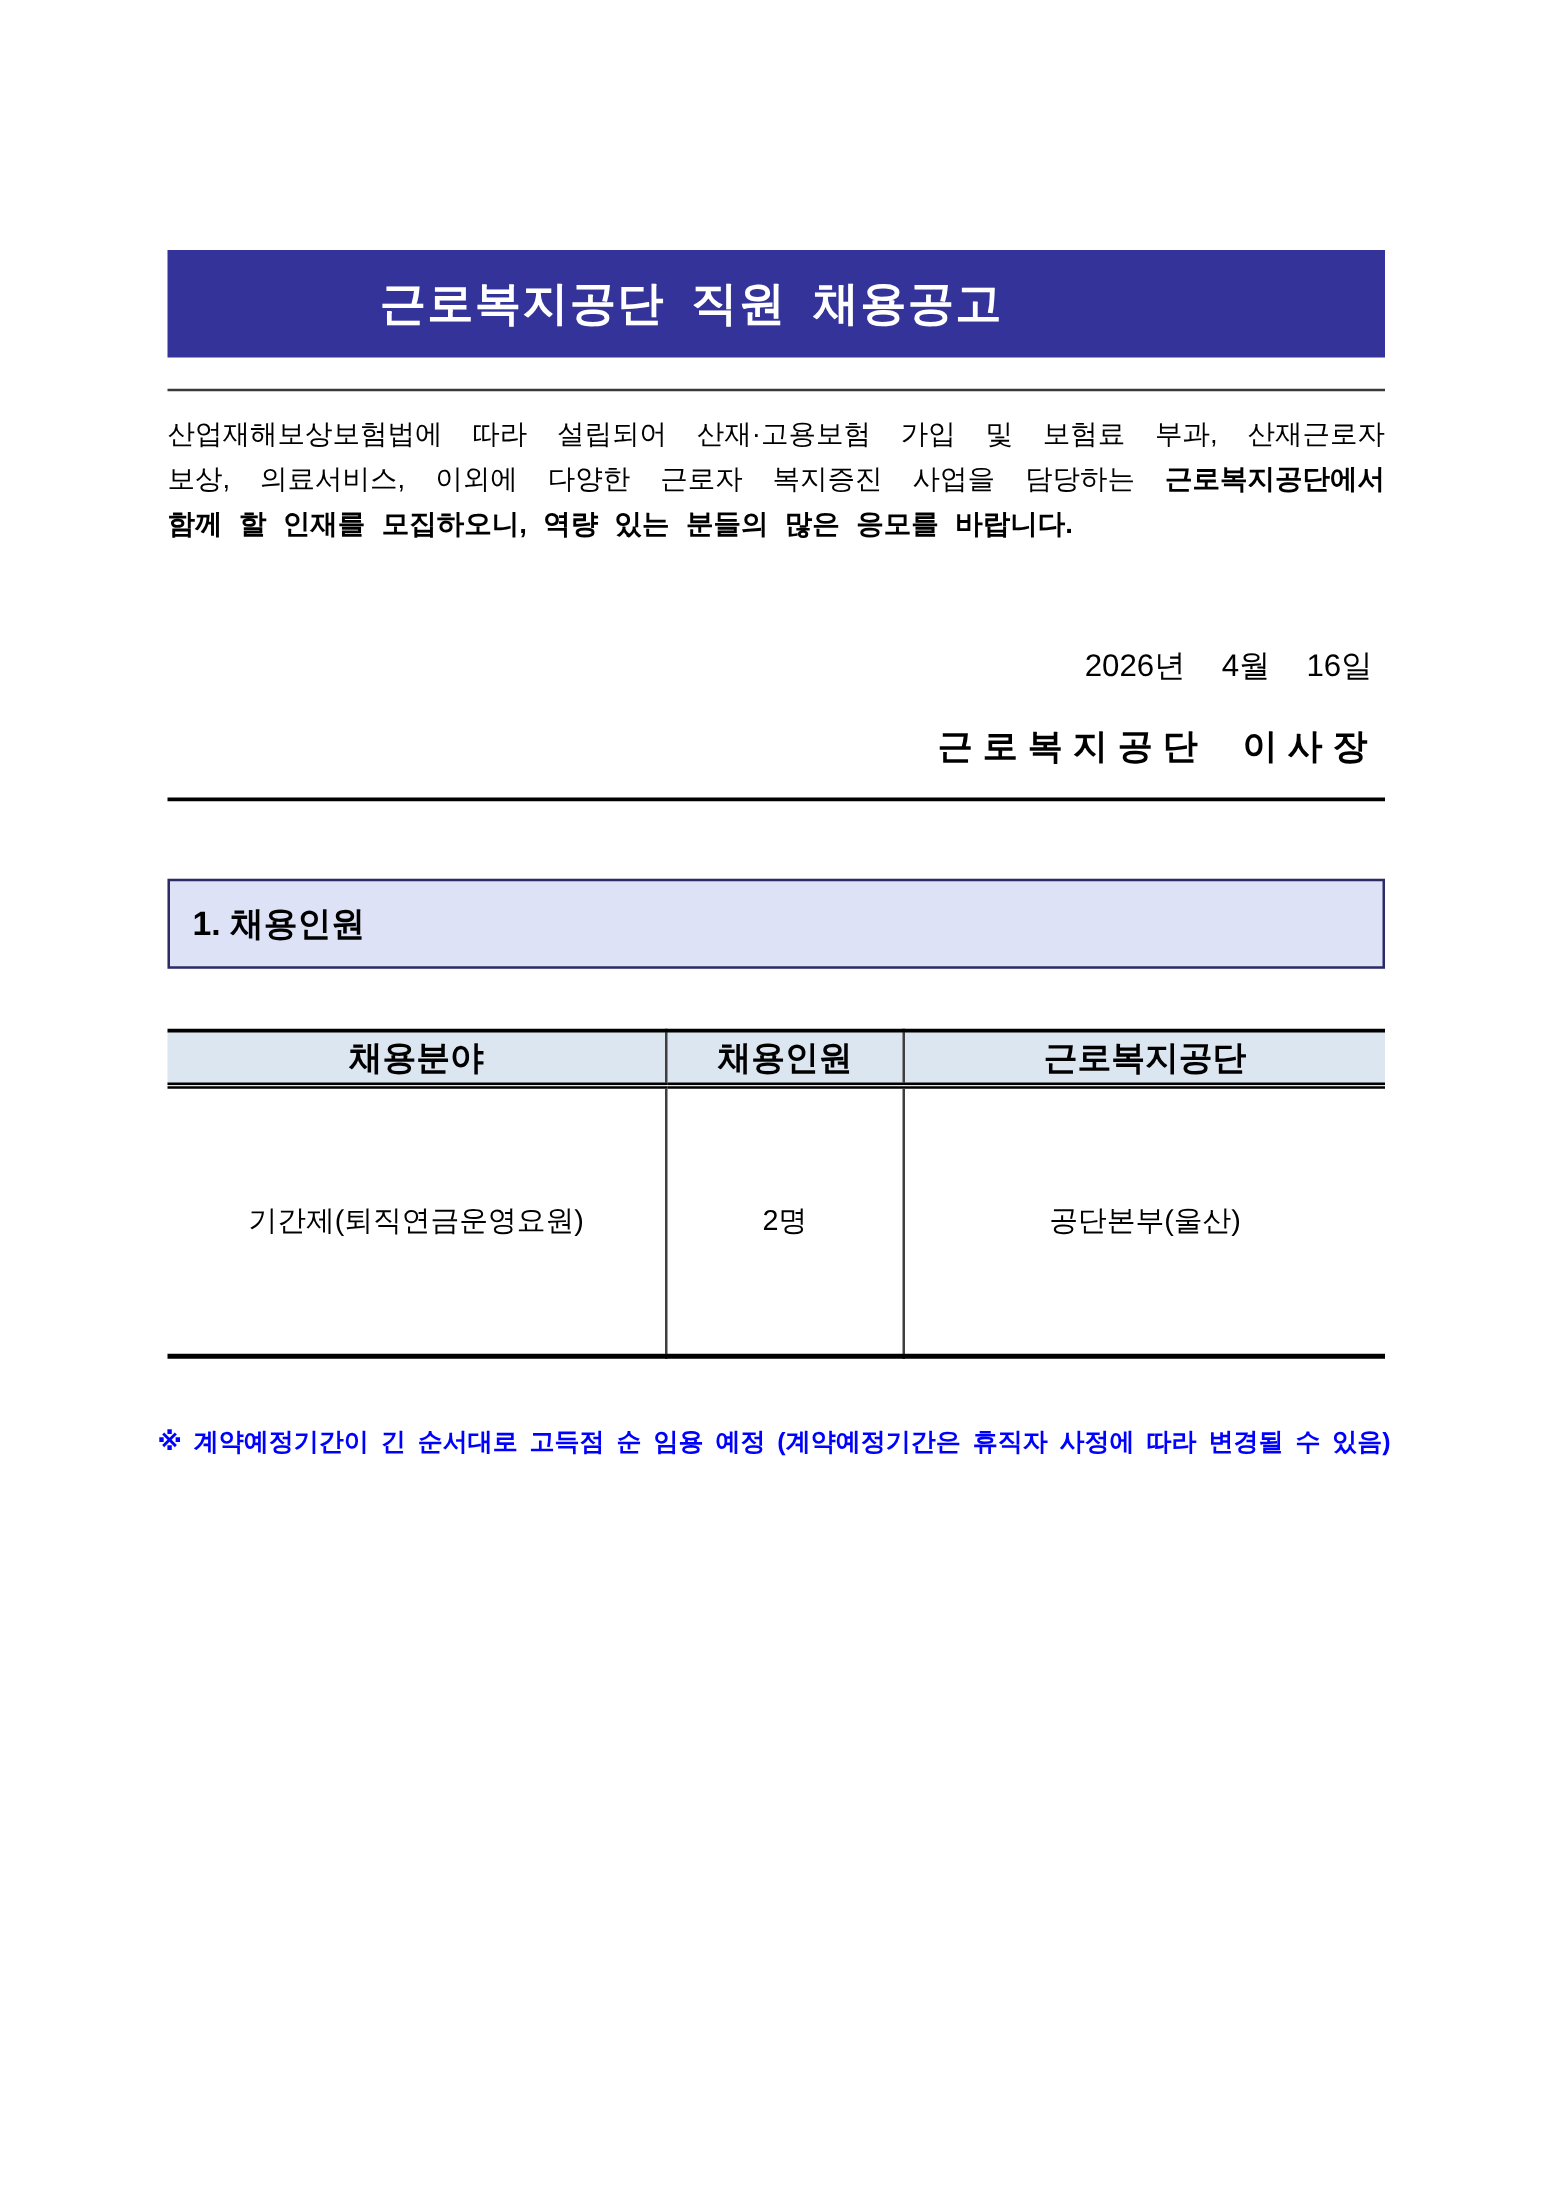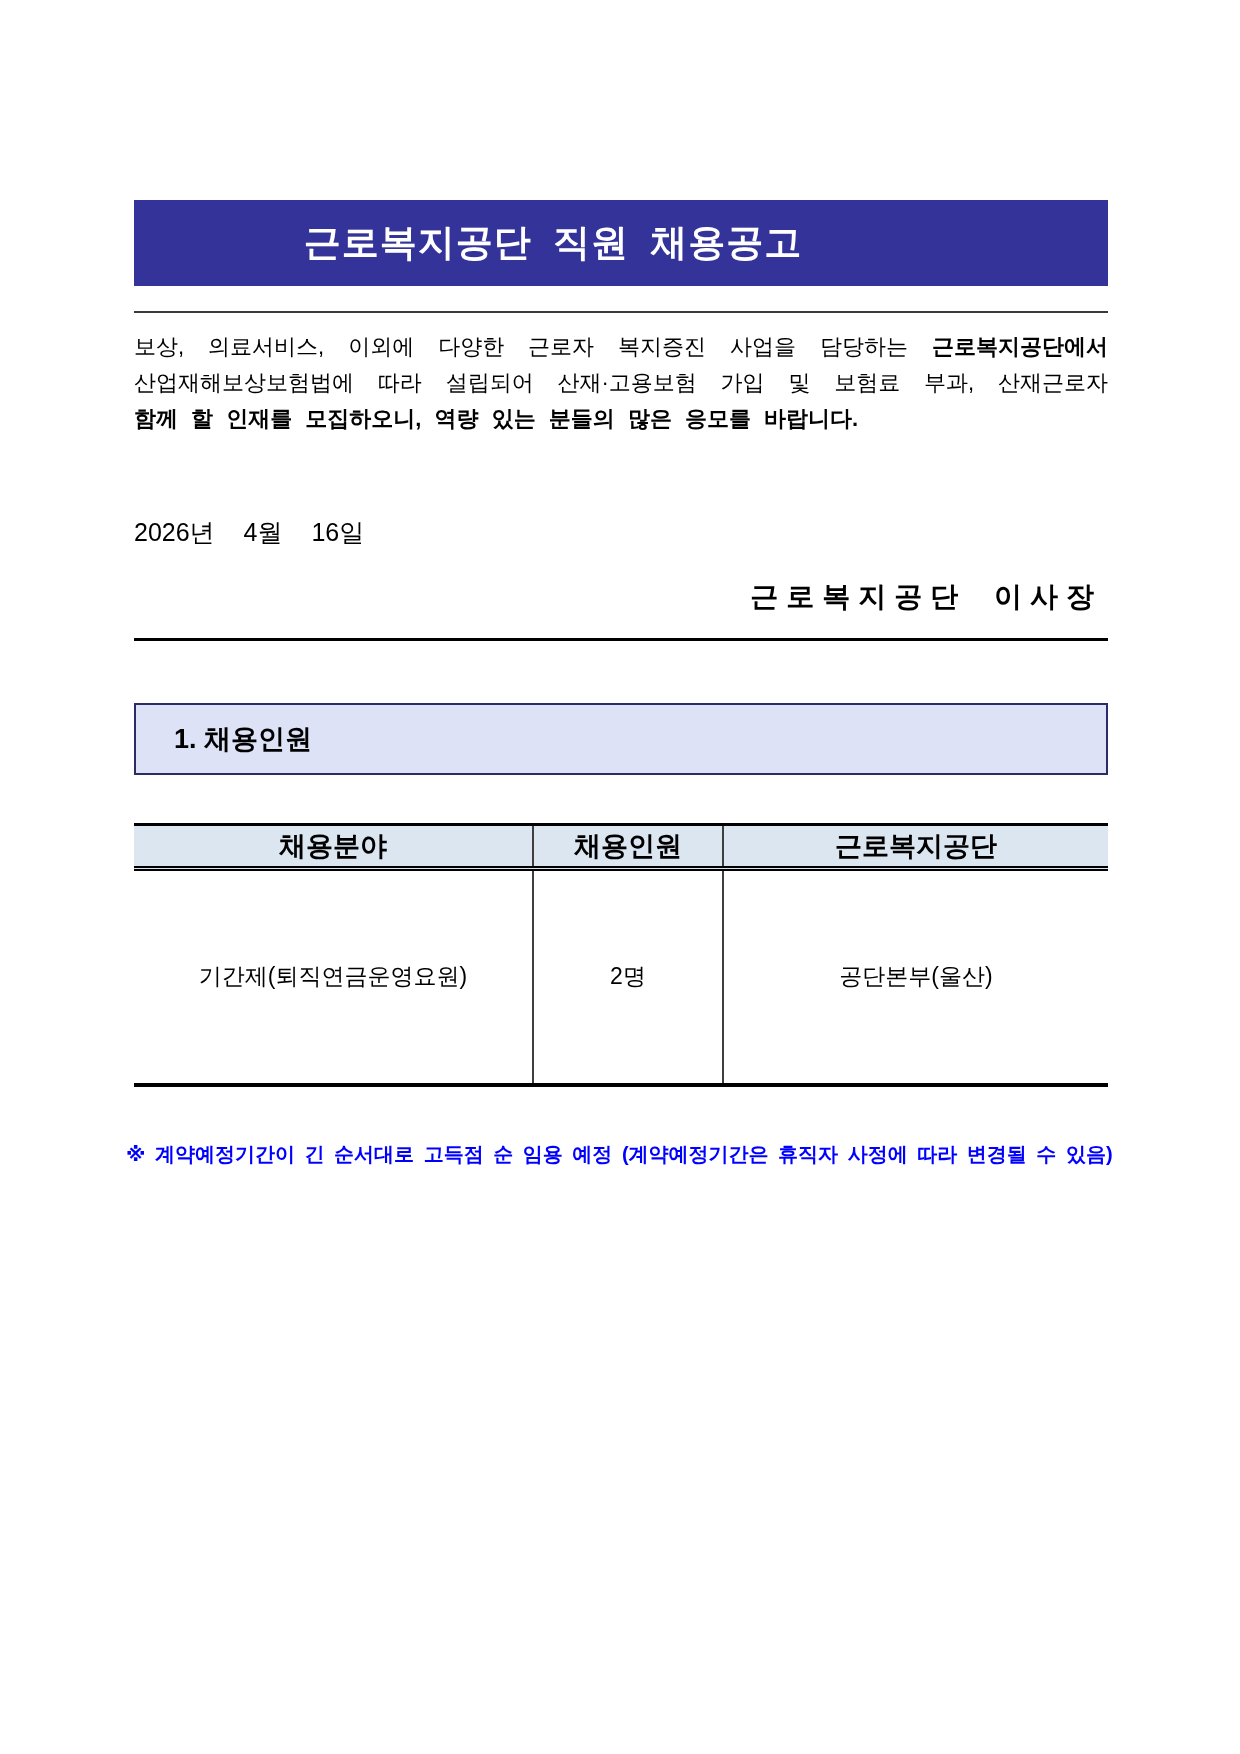--- a/index.html
+++ b/index.html
@@ -35,38 +35,38 @@
     position:absolute; top:329px; left:0; width:974px;
     font-size:22px; line-height:36px; word-spacing:7px;
   }
   .intro .jline { text-align:justify; text-align-last:justify; }
   .intro .lline { text-align:left; font-weight:bold; }
   .bold { font-weight:bold; }
 
   
   .date-line {
     position:absolute; top:516px; left:0; width:974px;
-    font-size:25px; word-spacing:22px;
+    text-align:right; font-size:25px; word-spacing:22px;
     padding-right:10px; white-space:nowrap;
   }
   .signature-line {
     position:absolute; top:578px; left:0; width:974px;
     text-align:right; font-size:28px; font-weight:bold;
     letter-spacing:8px; word-spacing:12px;
     padding-right:6px; white-space:nowrap;
   }
 
   
   .section-box {
     position:absolute; top:703px; left:0; width:974px; height:72px;
     background:var(--section-fill,#dde2f6);
     border:2px solid var(--section-border,#2b2b66);
   }
   .section-title {
-    font-size:27px; font-weight:bold; line-height:68px; padding-left:18px;margin-left:20px;
+    font-size:27px; font-weight:bold; line-height:68px; padding-left:18px;
   }
 
   
   .hire-table-wrap { position:absolute; top:823px; left:0; width:974px; }
   table.hire-table {
     width:974px; border-collapse:collapse; table-layout:fixed;
     border-top:3px solid #000; border-bottom:4px solid #000;
   }
   table.hire-table th {
     background:var(--table-header-fill,#dce6f1);
@@ -94,22 +94,22 @@
 <div class="page">
   <div class="content">
 
     <div class="banner">
       <div class="banner-title">근로복지공단 직원 채용공고</div>
     </div>
 
     <div class="rule-1"></div>
 
     <div class="intro">
+      <div class="jline">산업재해보상보험법에 따라 설립되어 산재·고용보험 가입 및 보험료 부과, 산재근로자</div>
       <div class="jline"><span>보상, 의료서비스, 이외에 다양한 근로자 복지증진 사업을 담당하는 </span><span class="bold">근로복지공단에서</span></div>
-      <div class="jline">산업재해보상보험법에 따라 설립되어 산재·고용보험 가입 및 보험료 부과, 산재근로자</div>
       <div class="lline">함께 할 인재를 모집하오니, 역량 있는 분들의 많은 응모를 바랍니다.</div>
     </div>
 
     <div class="date-line">2026년 4월 16일</div>
 
     <div class="signature-line">근로복지공단 이사장</div>
 
     <div class="rule-2"></div>
 
     <div class="section-box">

